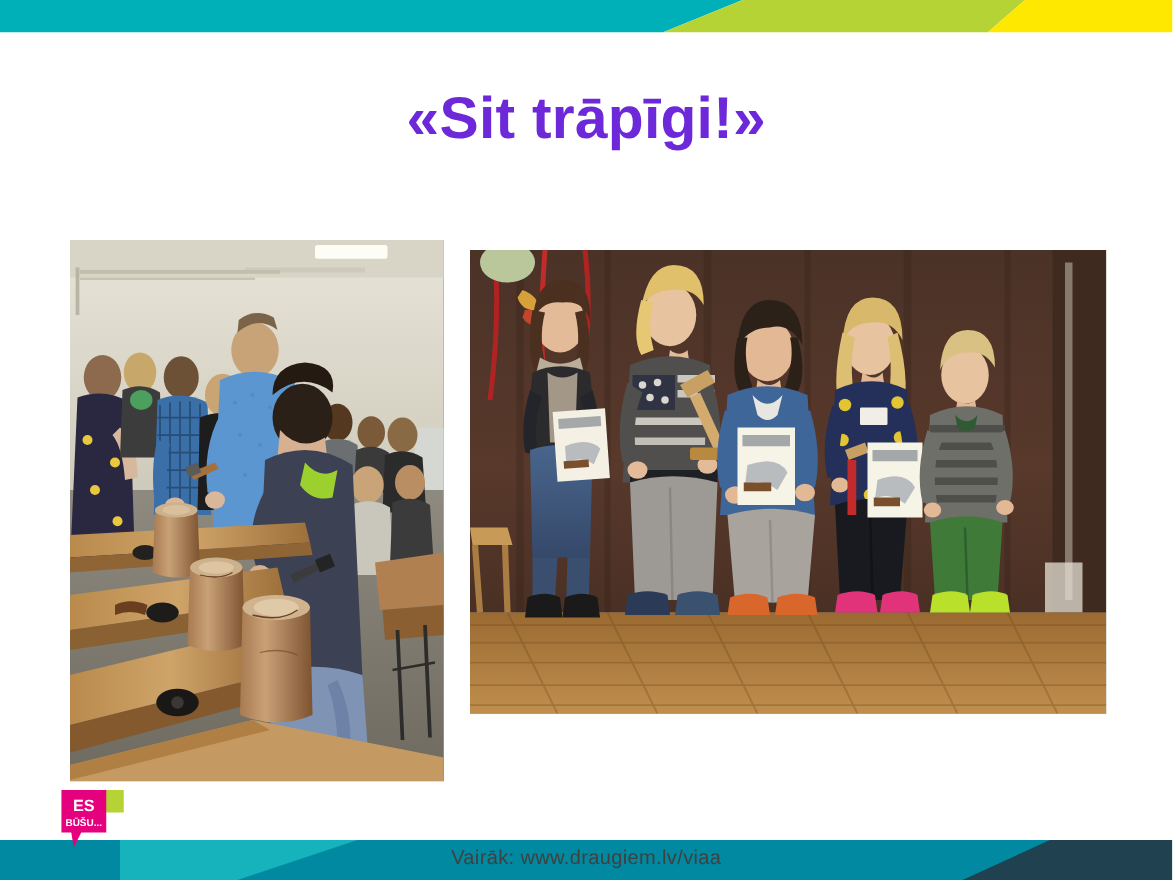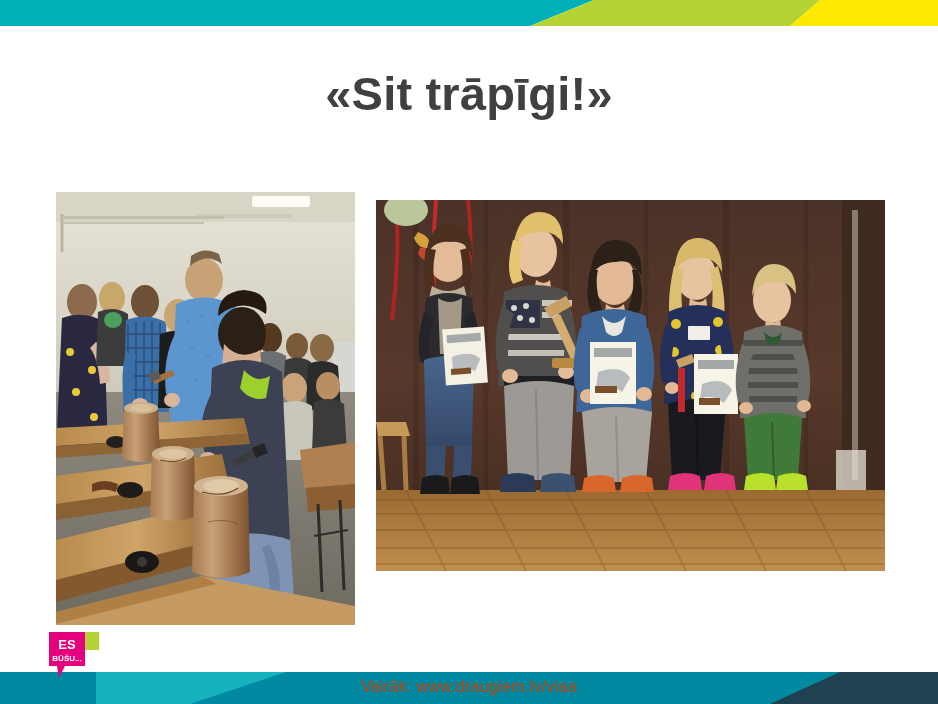--- a/index.html
+++ b/index.html
@@ -27,21 +27,21 @@
   
   #slide-title {
     position: absolute;
     left: 0; top: 68px;
     width: 938px;
     text-align: center;
     font-family: "Liberation Sans", sans-serif;
     font-size: 47px;
     font-weight: bold;
     letter-spacing: 0.2px;
-    color: #404040;
+    color: #6d28d9;
     line-height: 1.1;
     white-space: nowrap;
   }
 
   
   .photo {
     position: absolute;
     overflow: hidden;
     background: #8b8b80;
   }
@@ -61,21 +61,21 @@
     left: 0; top: 672px;
     width: 938px; height: 32px;
     overflow: hidden;
   }
   #footer-bar svg { display: block; }
   #footer-text {
     position: absolute;
     left: 0; top: 678px;
     width: 938px;
     text-align: center;
-    color: #c2410c;
+    color: #404040;
     font-family: "Liberation Sans", sans-serif;
     font-size: 16px;
     letter-spacing: 0.3px;
     white-space: nowrap;
   }
 
   
   #es-busu-logo {
     position: absolute;
     left: 49px; top: 632px;

